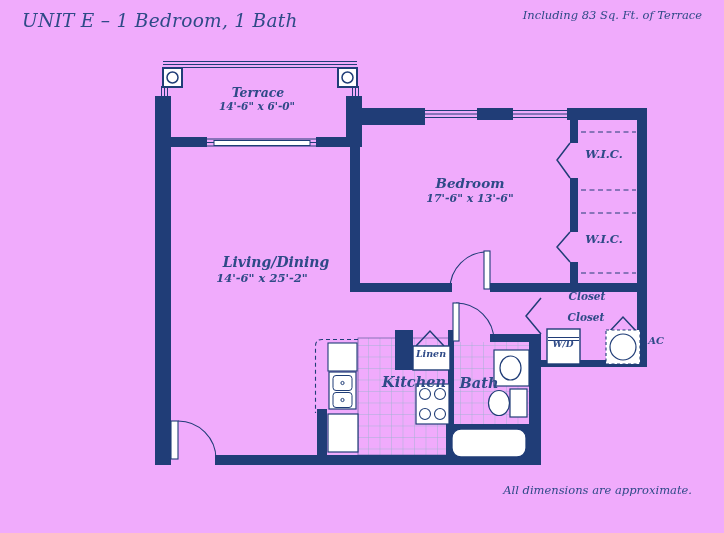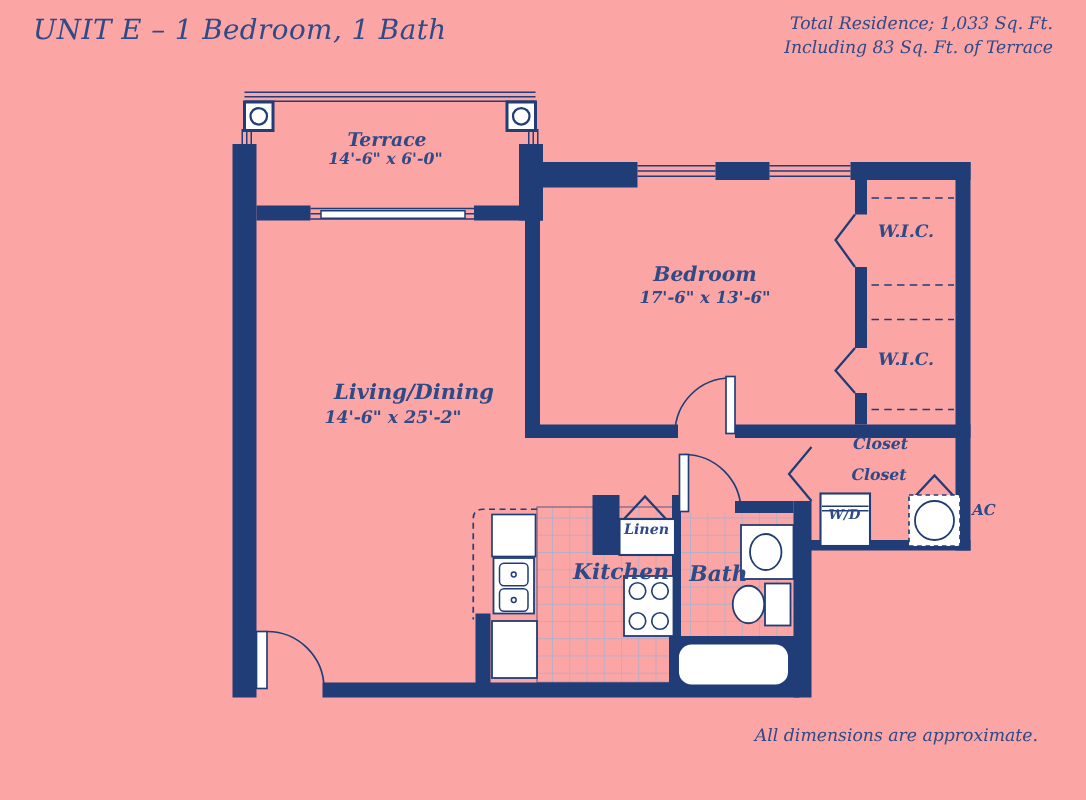--- a/index.html
+++ b/index.html
@@ -2,21 +2,21 @@
 <html style="--wall: #203D77; --text: #2E4A87; --tile: #9FB2D2;"><head>
 <meta charset="utf-8">
 <style>
   :root{
     --wall:#203D77;
     --text:#2E4A87;
     --tile:#9FB2D2;
   }
   html,body{margin:0;padding:0;background:#ffffff;}
   #stage{
-    position:relative;width:724px;height:533px;background:#fca5a5;overflow:hidden;
+    position:relative;width:724px;height:533px;background:#f0abfc;overflow:hidden;
     font-family:"DejaVu Serif",serif;
   }
   #plan-svg{position:absolute;left:0;top:0;}
   .wall{fill:var(--wall);stroke:none;}
   .ln{stroke:var(--wall);fill:none;}
   .fx{stroke:var(--wall);fill:#ffffff;}
   .tileln{stroke:var(--tile);fill:none;}
   .label{
     position:absolute;color:var(--text);font-style:italic;font-weight:bold;
     white-space:nowrap;transform:translateX(-50%);line-height:1.05;
@@ -159,21 +159,20 @@
       <path class="ln" stroke-width="1" d="M548 337.5 H579 M548 340.5 H579"></path>
     </g>
     <g>
       <rect x="606" y="330" width="34" height="34" class="fx" stroke-width="1.1" stroke-dasharray="3 2.5"></rect>
       <circle cx="623" cy="347" r="13" class="fx" stroke-width="1.2"></circle>
     </g>
   </svg>
 
   <div id="page-title">UNIT E – 1 Bedroom, 1 Bath</div>
   <div class="rlabel" style="right:22px;top:8px;font-size:11.5px;line-height:1.35;">
-    <div>Total Residence; 1,033 Sq. Ft.</div>
     <div>Including 83 Sq. Ft. of Terrace</div>
   </div>
 
   <div class="label" style="left:258px;top:86px;font-size:12.5px;">Terrace</div>
   <div class="label" style="left:257px;top:101px;font-size:10.5px;">14'-6" x 6'-0"</div>
   <div class="label" style="left:470px;top:176px;font-size:13.5px;text-align:right;">Bedroom</div>
   <div class="label" style="left:470px;top:193px;font-size:11px;">17'-6" x 13'-6"</div>
   <div class="label" style="left:276px;top:255px;font-size:14px;">Living/Dining</div>
   <div class="label" style="left:262px;top:272px;font-size:11.5px;">14'-6" x 25'-2"</div>
   <div class="label" style="left:386px;top:374px;font-size:14.5px;margin-left:28px;">Kitchen</div>

